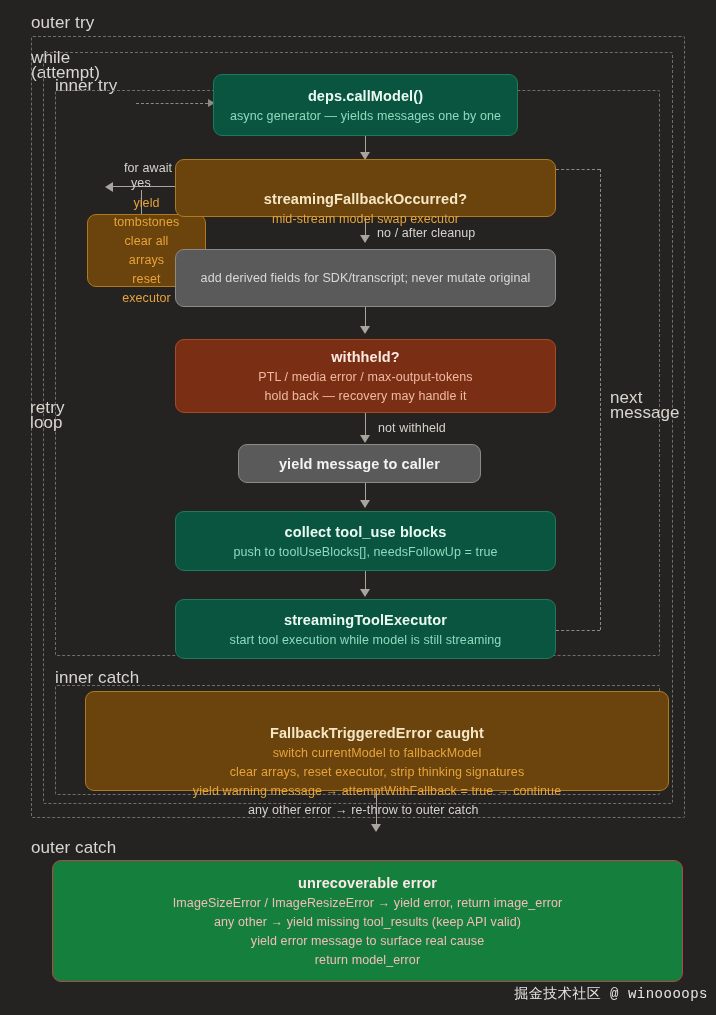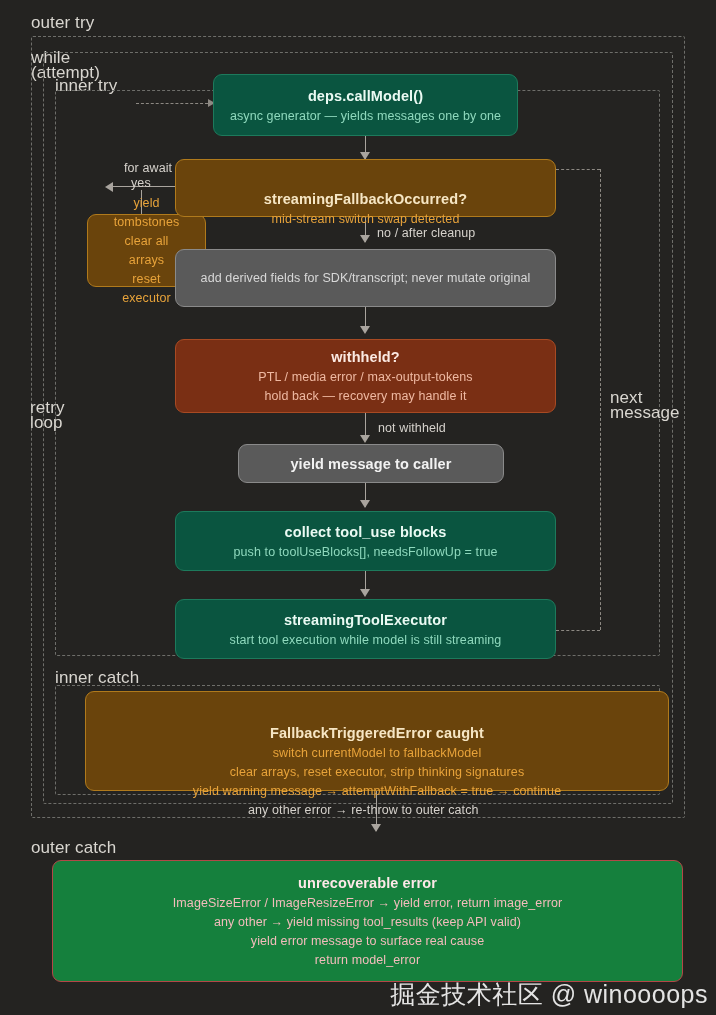--- a/index.html
+++ b/index.html
@@ -138,25 +138,26 @@
     border-top: none;
     border-left: 1px dashed #8d8983;
   }
 
   
   #watermark {
     position: absolute;
     right: 8px;
     bottom: 8px;
     color: rgba(255,255,255,0.88);
-    font-size: 25px;
+    font-size: 14px;
     line-height: 26px;
     letter-spacing: 0.5px;
     white-space: pre;
     pointer-events: none;
+    font-family: Liberation Mono, monospace;
   }
 </style>
 </head>
 <body>
 
 <div id="canvas">
 
   <div class="group-label" style="left:31px; top:15px;">outer try</div>
   <div class="group" style="left:31px; top:36px; width:654px; height:782px;"></div>
 
@@ -221,34 +222,34 @@
     <div class="n-sub">reset executor</div>
   </div>
 
   <div class="node green" style="left:213px; top:74px; width:305px; height:62px;">
     <div class="n-title">deps.callModel()</div>
     <div class="n-sub">async generator — yields messages one by one</div>
   </div>
 
   <div class="node orange" style="left:175px; top:159px; width:381px; height:58px;">
     <div class="n-title">streamingFallbackOccurred?</div>
-    <div class="n-sub">mid-stream switch swap detected</div>
+    <div class="n-sub">mid-stream model swap executor</div>
   </div>
 
   <div class="node gray" style="left:175px; top:249px; width:381px; height:58px;">
     <div class="n-sub">add derived fields for SDK/transcript; never mutate original</div>
   </div>
 
   <div class="node rust" style="left:175px; top:339px; width:381px; height:74px;">
     <div class="n-title">withheld?</div>
     <div class="n-sub">PTL / media error / max-output-tokens</div>
     <div class="n-sub">hold back — recovery may handle it</div>
   </div>
 
-  <div class="node gray" style="left:238px; top:444px; width:266px; height:39px;">
+  <div class="node gray" style="left:238px; top:444px; width:243px; height:39px;">
     <div class="n-title">yield message to caller</div>
   </div>
 
   <div class="node green" style="left:175px; top:511px; width:381px; height:60px;">
     <div class="n-title">collect tool_use blocks</div>
     <div class="n-sub">push to toolUseBlocks[], needsFollowUp = true</div>
   </div>
 
   <div class="node green" style="left:175px; top:599px; width:381px; height:60px;">
     <div class="n-title">streamingToolExecutor</div>

